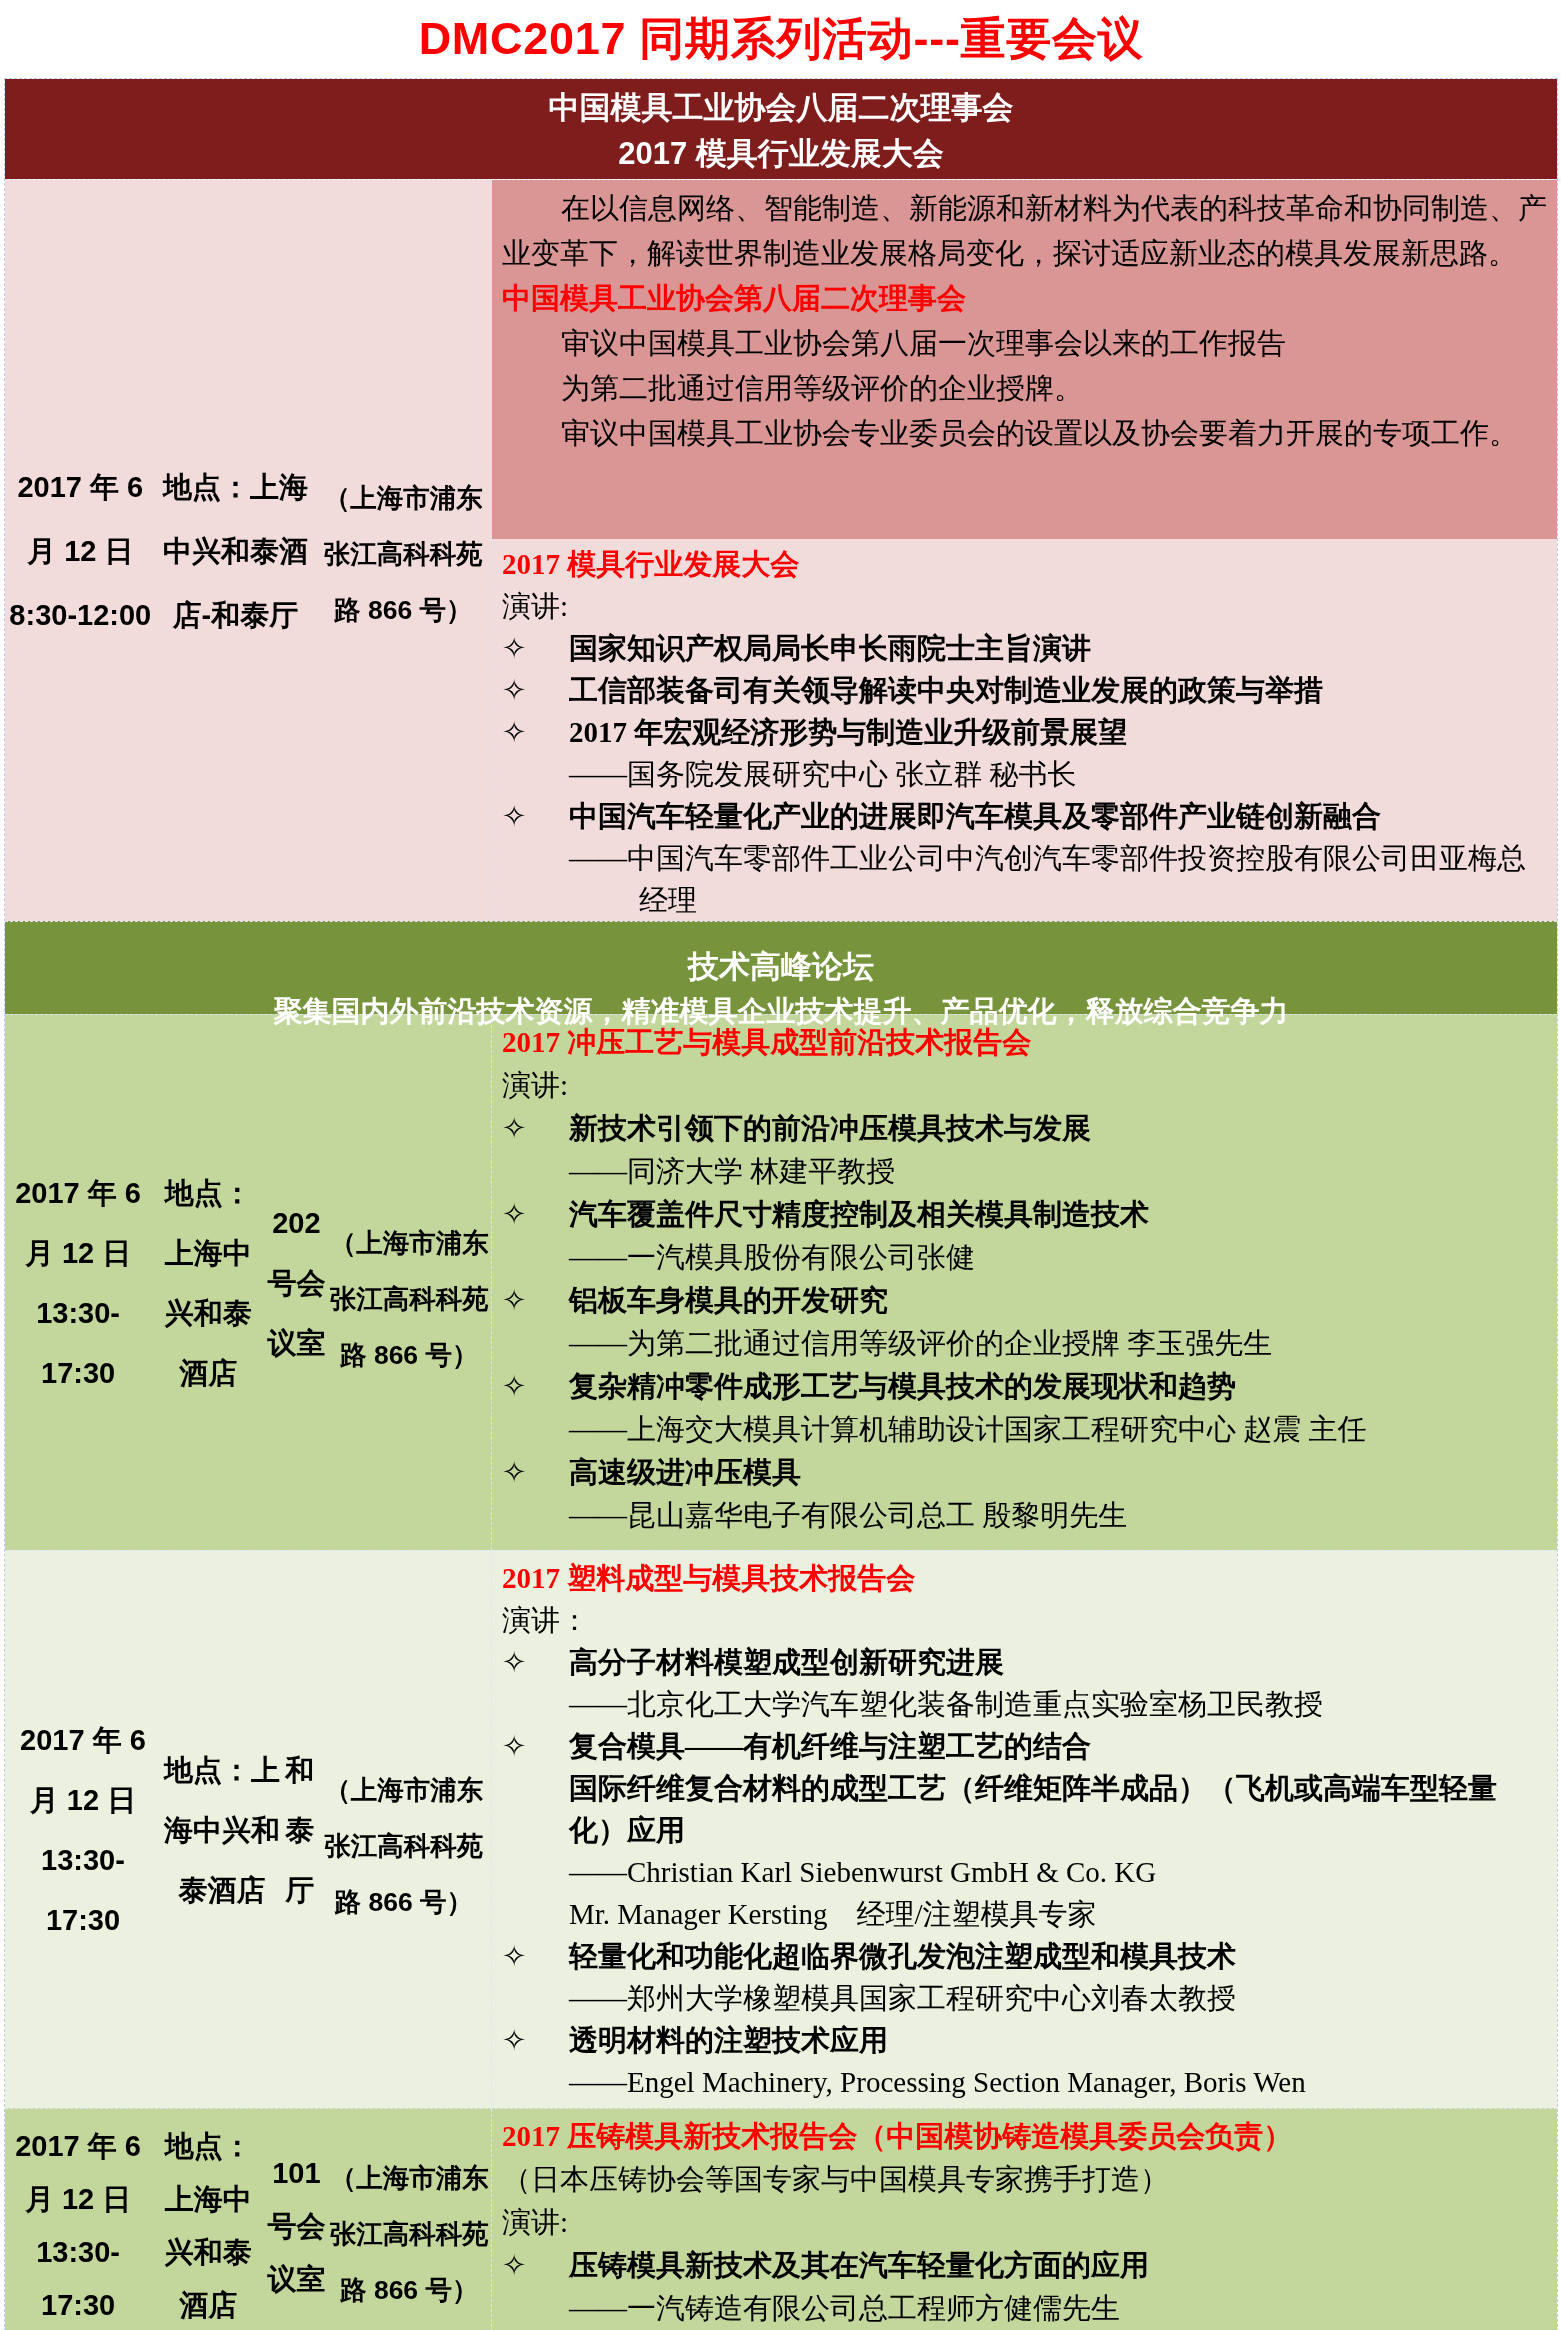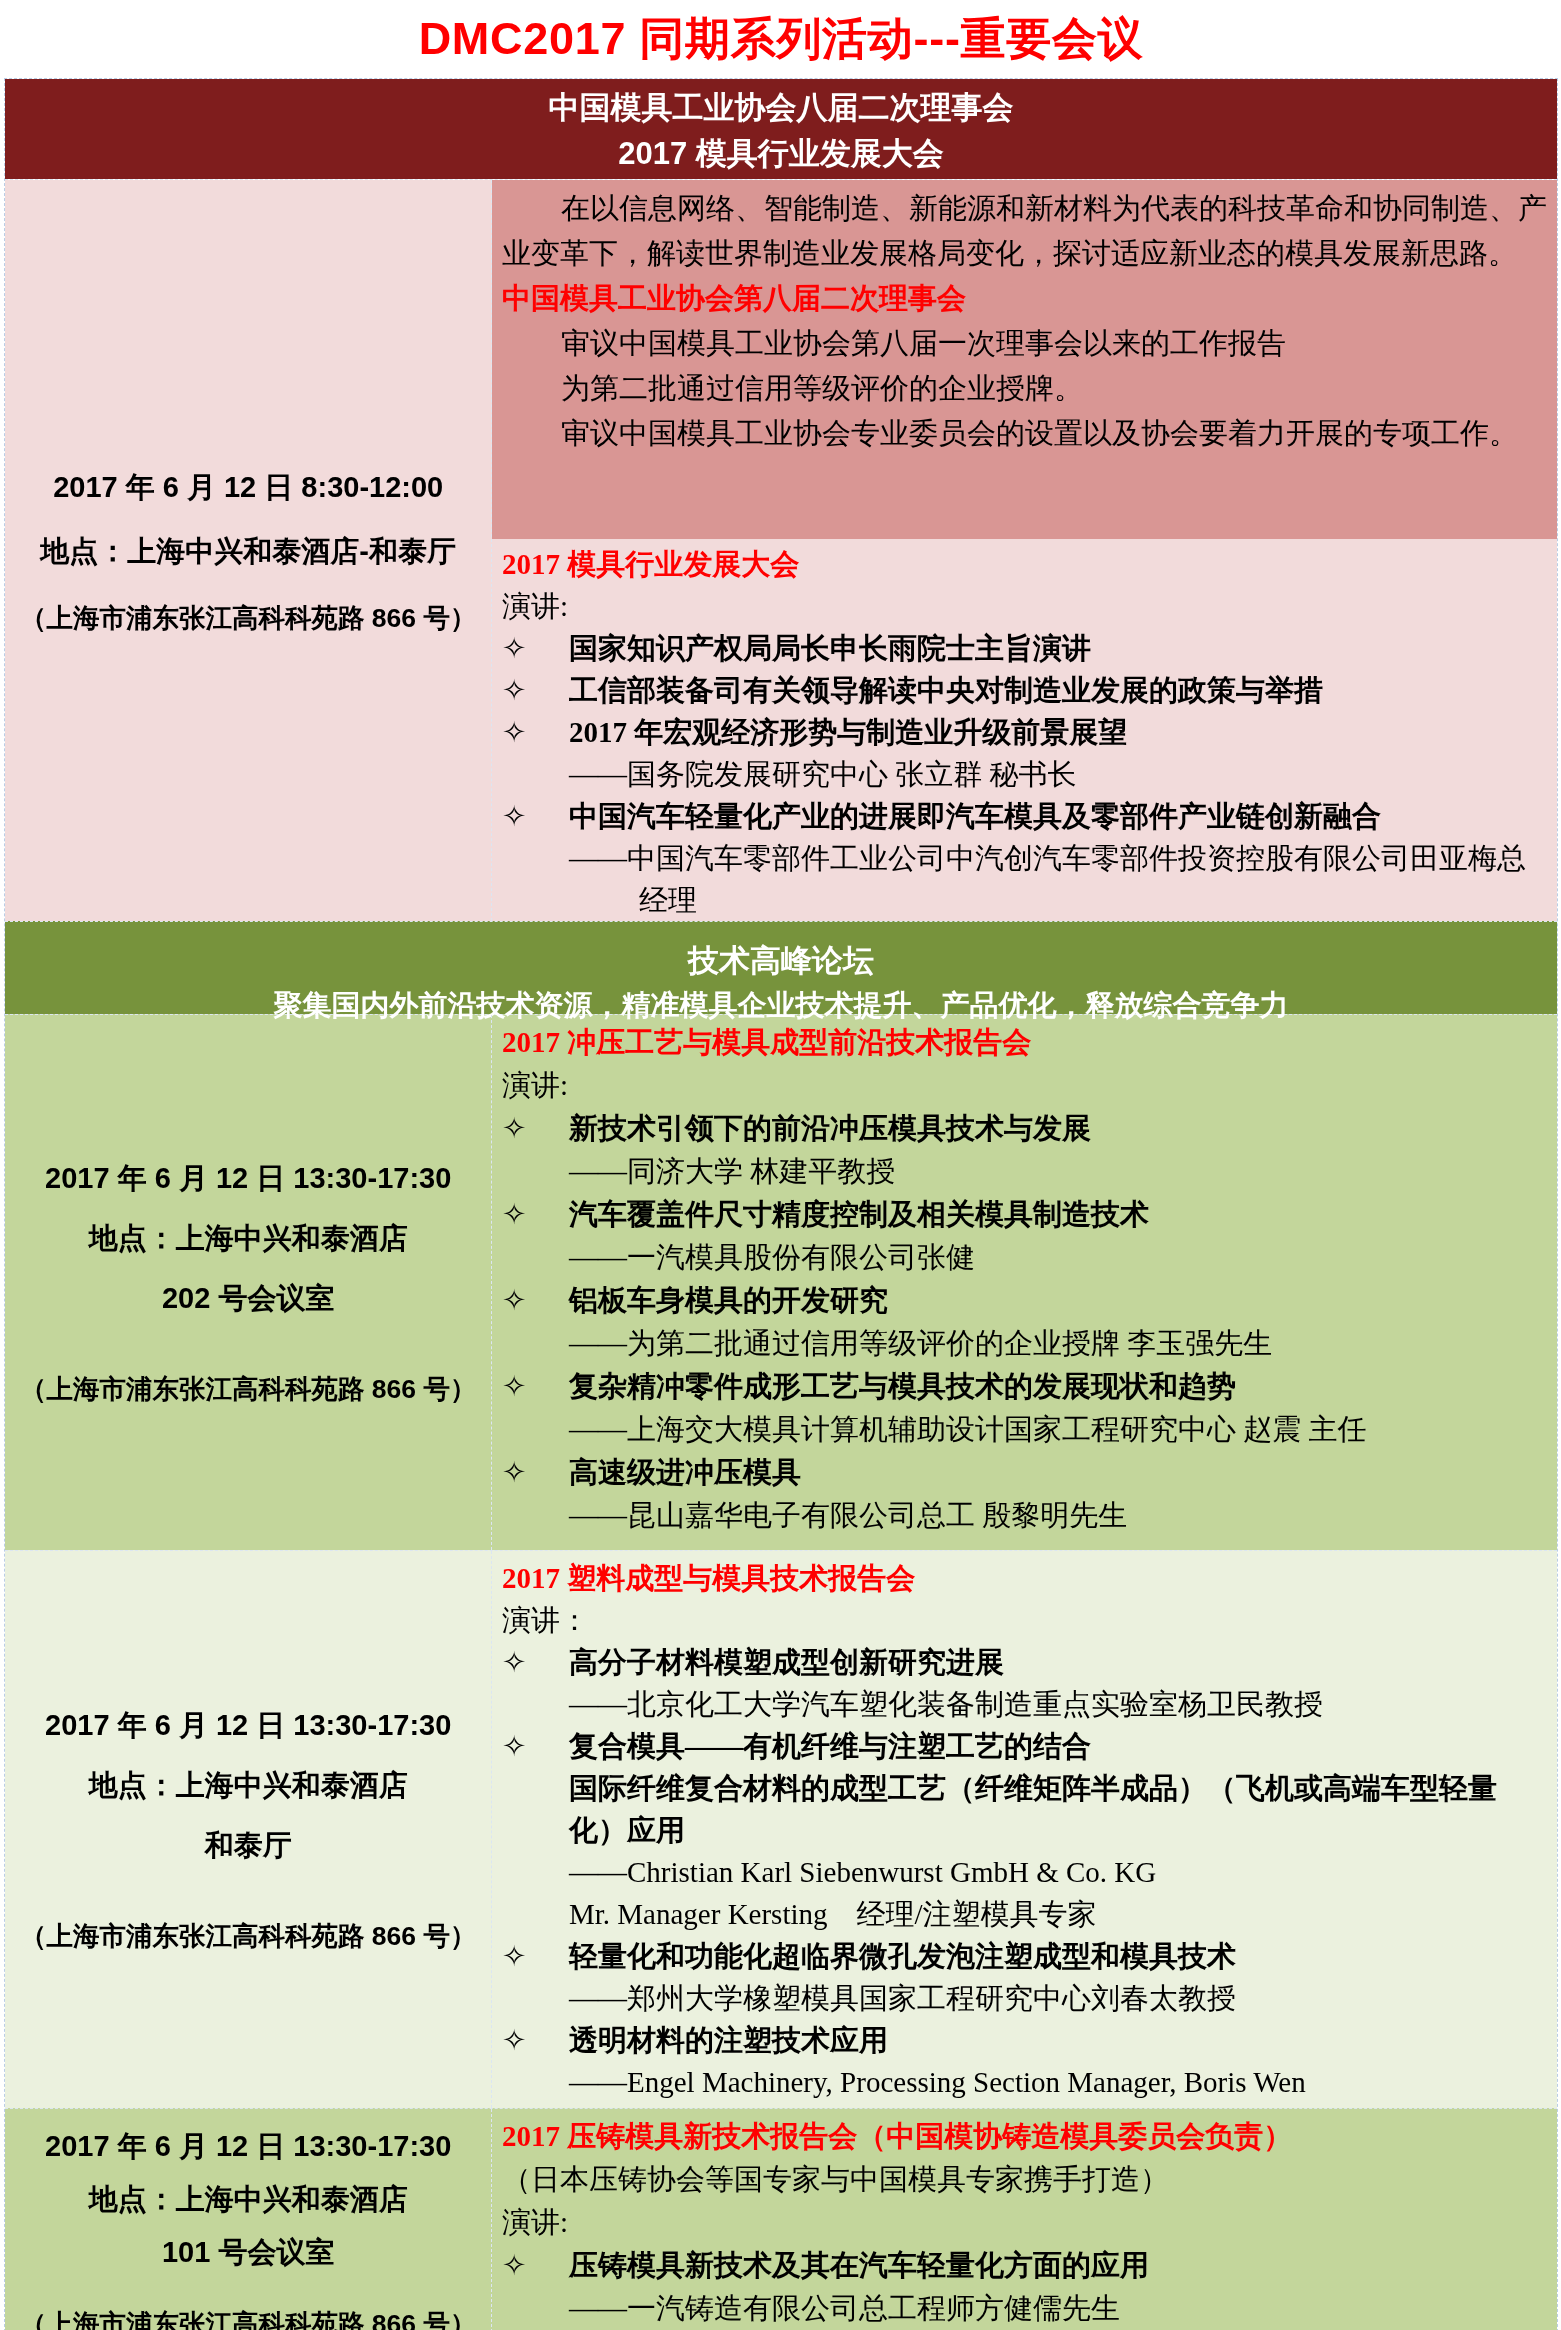--- a/index.html
+++ b/index.html
@@ -17,28 +17,28 @@
     margin:0 4.2px;border:1.4px dashed #b9cde6;border-bottom:none;box-sizing:border-box;
   }
   
   .band{
     text-align:center;color:#ffffff;font-family:"Liberation Sans", sans-serif;
     font-weight:bold;box-sizing:border-box;
   }
   .band-red{background:#7f1d1d;height:100px;padding-top:5.6px;}
   .band-red .l1{font-size:31px;line-height:46px;}
   .band-red .l2{font-size:31px;line-height:46px;}
-  .band-green{background:#77933C;height:93px;padding-top:16px;border-top:1.4px dashed #dbe6f2;}
+  .band-green{background:#77933C;height:93px;padding-top:22px;border-top:1.4px dashed #dbe6f2;}
   .band-green .l1{font-size:31px;line-height:46px;}
   .band-green .l2{font-size:29px;line-height:42px;}
   
   .row{display:flex;box-sizing:border-box;border-top:1.4px dashed #dbe6f2;}
   .cell-left{
     width:487px;flex:none;box-sizing:border-box;
-    display:flex;flex-direction:column;justify-content:center;align-items:center;
+    display:flex;flex-direction:row;justify-content:center;align-items:center;
     text-align:center;font-family:"Liberation Sans", sans-serif;font-weight:bold;
     border-right:1.4px dashed #dbe6f2;
   }
   .cell-left .dt{font-size:29px;line-height:61px;}
   .cell-left .addr{font-size:26.5px;line-height:56px;}
   .cell-right{flex:1;box-sizing:border-box;min-width:0;}
   
   .s1{height:742px;}
   .s1 .cell-left{background:#F2DBDB;}
   .s1 .cell-left .dt{line-height:64px;}

